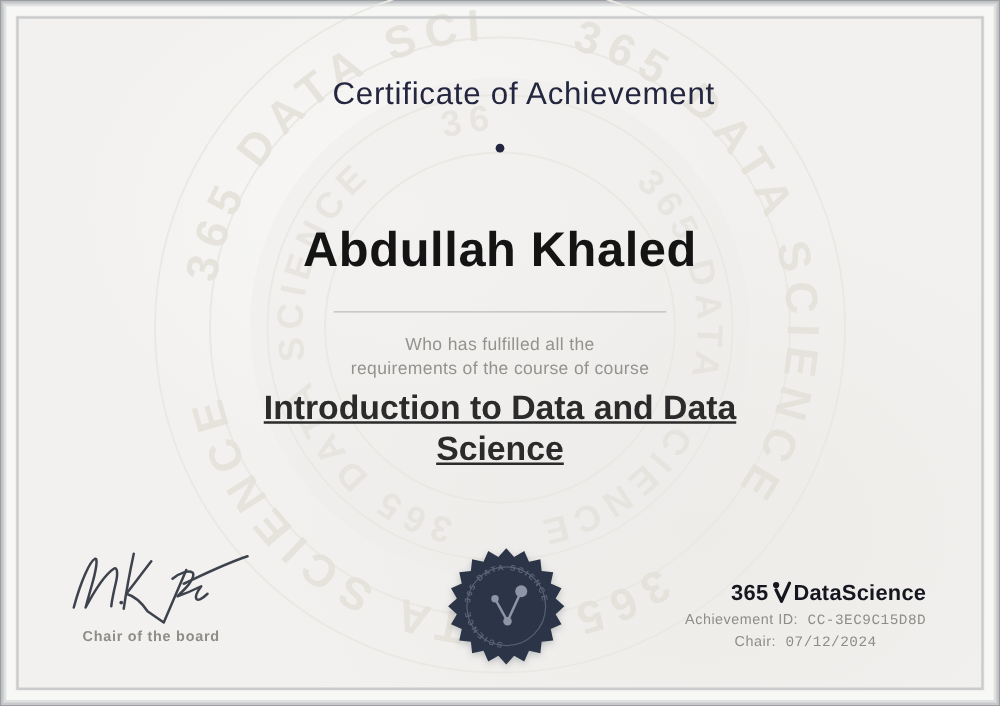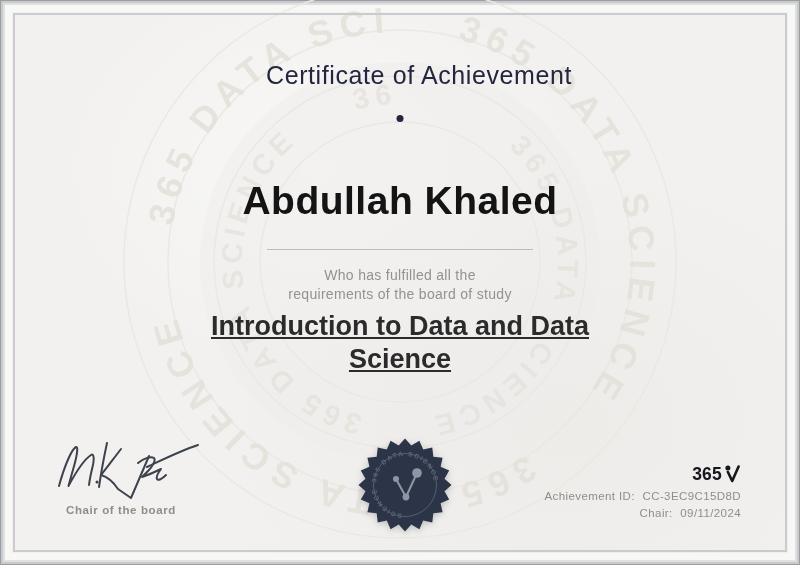--- a/index.html
+++ b/index.html
@@ -21,26 +21,26 @@
   .dot{top:115px; width:7px; height:7px; border-radius:50%; background:#23263e;}
   .awarded{top:146px; font-size:14.5px; color:#94928e; letter-spacing:.4px; white-space:nowrap;}
   .name{top:179px; font-size:39px; font-weight:700; color:#141414; letter-spacing:.5px; white-space:nowrap;}
   .divider{top:249px; width:266px; height:1px; background:#bcbcbc;}
   .fulfilled{top:266px; width:252px; font-size:14px; line-height:19px; color:#94928e; letter-spacing:.3px;}
   .course{top:310px; width:470px; font-size:27px; line-height:33px; font-weight:700; color:#2b2b2b;text-decoration:underline;}
   .sig-block{position:absolute; left:52px; top:434px; width:170px;font-weight:bold;}
   .sig-svg{display:block;}
   .sig-role{margin:2px 0 0 14px; font-size:11.5px; color:#8f8d89; letter-spacing:.6px;}
   .seal-svg{position:absolute; left:350px; top:430px; filter:drop-shadow(0 2px 3px rgba(40,48,64,.25));}
-  .brand-block{position:absolute; right:59px; top:464px; text-align:right;}
+  .brand-block{position:absolute; right:59px; top:464px; text-align:center;}
   .brand-logo{display:flex; align-items:center; justify-content:flex-end; gap:1px;
               font-size:17.5px; font-weight:700; color:#16161f; letter-spacing:.2px;}
   .brand-check{margin:0 1px 2px 2px;}
   .meta-line{margin-top:5px; font-size:11.5px; color:#8f8d89; letter-spacing:.4px;}
-  .meta-line .val{margin-left:4px;}
+  .meta-line .val{margin-left:4px;font-family:Liberation Mono, monospace;}
 </style>
 </head>
 <body>
 
 <div class="cert">
 
   <svg class="wm" width="800" height="565" viewBox="0 0 800 565" aria-hidden="true">
     <circle cx="400" cy="262" r="200" fill="#eeedeb" opacity="0.55"></circle>
     <g fill="none" stroke="#eae8e3" stroke-width="1.5">
       <circle cx="400" cy="262" r="140"></circle>
@@ -62,21 +62,21 @@
 
   <div class="frame-rule"></div>
 
   <div class="layer">
     <div class="center title">Certificate of Achievement</div>
     <div class="center dot"></div>
     <div class="center name">Abdullah Khaled</div>
     <div class="center divider"></div>
     <div class="center fulfilled">
       <span>Who has fulfilled all the</span><br>
-      <span>requirements of the board of study</span>
+      <span>requirements of the course of course</span>
     </div>
     <div class="center course">Introduction to Data and Data Science</div>
 
     <div class="sig-block">
       <svg class="sig-svg" width="160" height="68" viewBox="0 0 160 68" aria-label="N.Kuster">
         <g fill="none" stroke="#2e3440" stroke-width="2" stroke-linecap="round" stroke-linejoin="round" opacity="0.92">
           <path d="M7,52 C13,30 20,15 24,13 C26.5,12 25,22 21.5,34 C19.5,41 17.5,48 16.5,52 C25,36 33,25 39,21 C42,19 42.5,25 40.5,33 C38.8,40 37.5,47 37,51"></path>
           <path d="M55,9 C52,23 49,39 47,53"></path>
           <path d="M69,15 C62,24 54,35 49,41 C56,43 62,49 66,55 L79,64 L97,22"></path>
           <path d="M86,29 C92,24 99,22 102,24 C104,26 101,32 96,37 C93,40 91,42 90,43 C96,41 103,38 109,35 C106,39 104,43 105,45 C106,47 110,45 114,41"></path>
@@ -108,24 +108,25 @@
       </g>
     </svg>
 
     <div class="brand-block">
       <div class="brand-logo">
         <span>365</span>
         <svg class="brand-check" width="15" height="18" viewBox="0 0 15 18">
           <circle cx="2.9" cy="3" r="2.5" fill="#16161f"></circle>
           <path d="M2.9,7 L7.2,16 L13.6,1.5" fill="none" stroke="#16161f" stroke-width="2.6" stroke-linecap="round" stroke-linejoin="round"></path>
         </svg>
+        <span>DataScience</span>
       </div>
       <div class="meta-line">
         <span>Achievement ID:</span>
         <span class="val">CC-3EC9C15D8D</span>
       </div>
       <div class="meta-line">
         <span>Chair:</span>
-        <span class="val">09/11/2024</span>
+        <span class="val">07/12/2024</span>
       </div>
     </div>
   </div>
 </div>
 
 </body></html>

